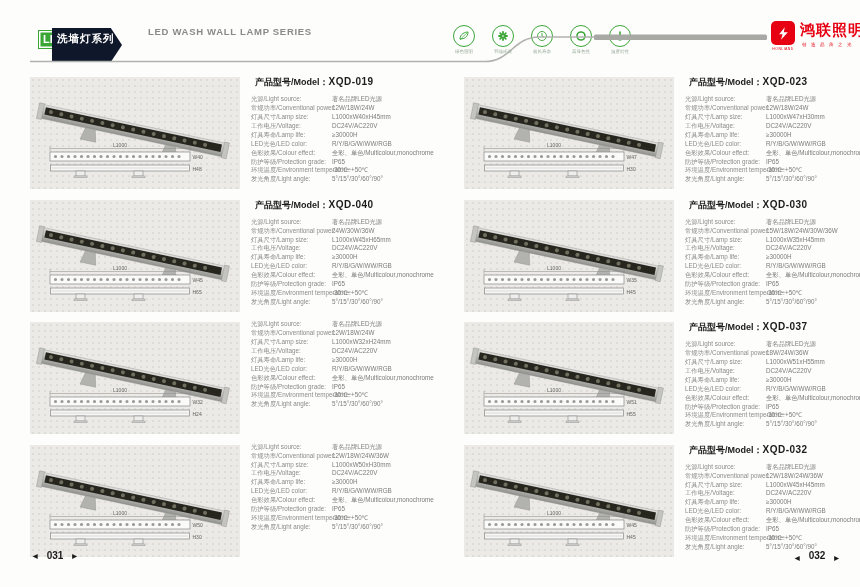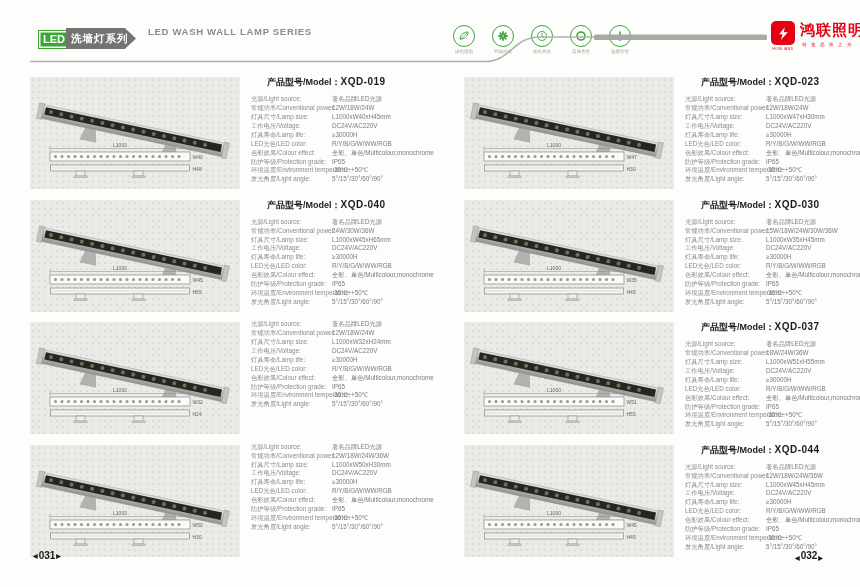--- a/index.html
+++ b/index.html
@@ -2,21 +2,21 @@
 <html><head>
 <meta charset="utf-8">
 <style>
   html,body{margin:0;padding:0;background:#fff;}
   .stage{position:relative;width:860px;height:587px;background:#fdfdfc;overflow:hidden;
          font-family:Liberation Sans, sans-serif;}
   
   .led-badge{position:absolute;left:38px;top:30px;height:15px;padding:1px 4px;
     background:#3aa636;color:#fff;font-size:11px;font-weight:bold;line-height:15px;
     box-shadow:inset 0 0 0 1.5px #fff;border:1px solid #3aa636;}
-  .series-ribbon{position:absolute;left:66px;top:28px;width:70px;height:21px;background:#737373;
+  .series-ribbon{position:absolute;left:52px;top:28px;width:70px;height:34px;background:#0f172a;
     clip-path:polygon(0 0,84% 0,100% 50%,84% 100%,0 100%);color:#fff;font-size:10.5px;
     font-weight:bold;line-height:21px;padding-left:5px;letter-spacing:1px;box-sizing:border-box;}
   .series-en{position:absolute;left:148px;top:26px;font-size:9.5px;font-weight:bold;
     color:#8a8a8a;letter-spacing:0.7px;}
   .features{position:absolute;left:450px;top:25px;display:flex;gap:11px;}
   .feature{width:28px;display:flex;flex-direction:column;align-items:center;}
   .feature .ring{width:20px;height:20px;border:1.2px solid #3aa636;border-radius:50%;
     display:flex;align-items:center;justify-content:center;background:#fff;}
   .feature .flabel{font-size:4.5px;color:#95a895;margin-top:2px;white-space:nowrap;}
   .swoosh{position:absolute;left:30px;top:33px;}
@@ -30,27 +30,27 @@
   .logo-slogan{position:absolute;left:31px;top:23px;font-size:4.5px;color:#e60012;
     letter-spacing:4.5px;white-space:nowrap;}
   
   .col{position:absolute;top:75px;}
   .col-left{left:30px;width:396px;}
   .col-right{left:464px;width:394px;}
   .product{display:flex;height:118px;margin-bottom:4.5px;}
   .photo{width:210px;height:112px;margin-top:2px;background:#ebeae6;position:relative;
     background-image:radial-gradient(#dddcd6 0.8px,rgba(0,0,0,0) 0.9px);background-size:6px 6px;}
   .specs{flex:1;padding-left:11px;}
-  .spec-title{font-size:9px;font-weight:bold;color:#1b1b1b;margin:1px 0 6px 16px;white-space:nowrap;}
+  .spec-title{font-size:9px;font-weight:bold;color:#1b1b1b;margin:1px 0 6px 4px;white-space:nowrap;}
   .spec-title .model{font-size:10px;letter-spacing:0.5px;}
   .spec-row{display:flex;height:8.9px;align-items:center;font-size:6.3px;line-height:1;}
   .spec-label{width:81px;color:#8b8b8b;white-space:nowrap;flex:none;}
   .spec-value{color:#7c7c7c;white-space:nowrap;}
   
-  .page-num{position:absolute;top:550px;display:flex;align-items:center;gap:1px;
+  .page-num{position:absolute;top:550px;display:flex;align-items:center;gap:9px;
     font-weight:bold;font-size:10px;color:#1a1a1a;}
   .page-num .tri{font-size:6px;line-height:1;}
   .pn-left{left:33px;}
   .pn-right{left:795px;align-items:flex-end;}
 </style>
 </head>
 <body>
 
 <div class="stage">
 
@@ -793,21 +793,21 @@
           <text x="162.5" y="93.5" font-size="5" fill="#666">H45</text>
           <rect x="46" y="94" width="9" height="5" fill="#eeeeec" stroke="#888" stroke-width="0.6"></rect>
           <rect x="44" y="99" width="13" height="1.8" fill="#d8d8d5" stroke="#888" stroke-width="0.4"></rect>
           <rect x="104" y="94" width="9" height="5" fill="#eeeeec" stroke="#888" stroke-width="0.6"></rect>
           <rect x="102" y="99" width="13" height="1.8" fill="#d8d8d5" stroke="#888" stroke-width="0.4"></rect>
         </g>
       </svg>
     </div>
     <div class="specs">
       <div class="spec-title">
-        <span>产品型号/Model：</span><span class="model">XQD-044</span>
+        <span>产品型号/Model：</span><span class="model">XQD-032</span>
       </div>
       <div class="spec-rows">
   <div class="spec-row">
     <span class="spec-label">光源/Light source:</span>
     <span class="spec-value">著名品牌LED光源</span>
   </div>
 
   <div class="spec-row">
     <span class="spec-label">常规功率/Conventional power:</span>
     <span class="spec-value">12W/18W/24W/36W</span>

